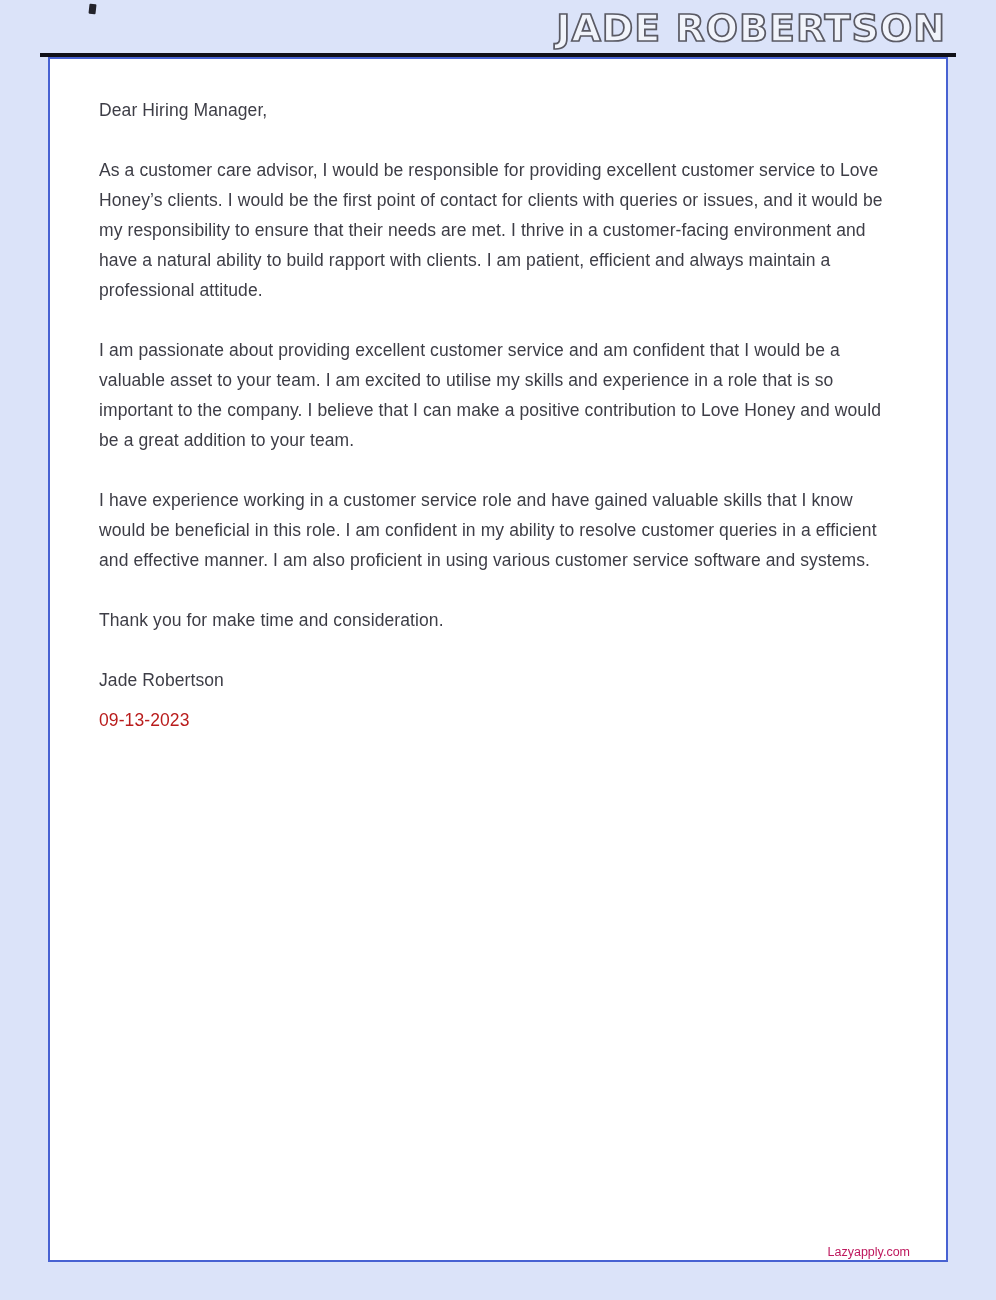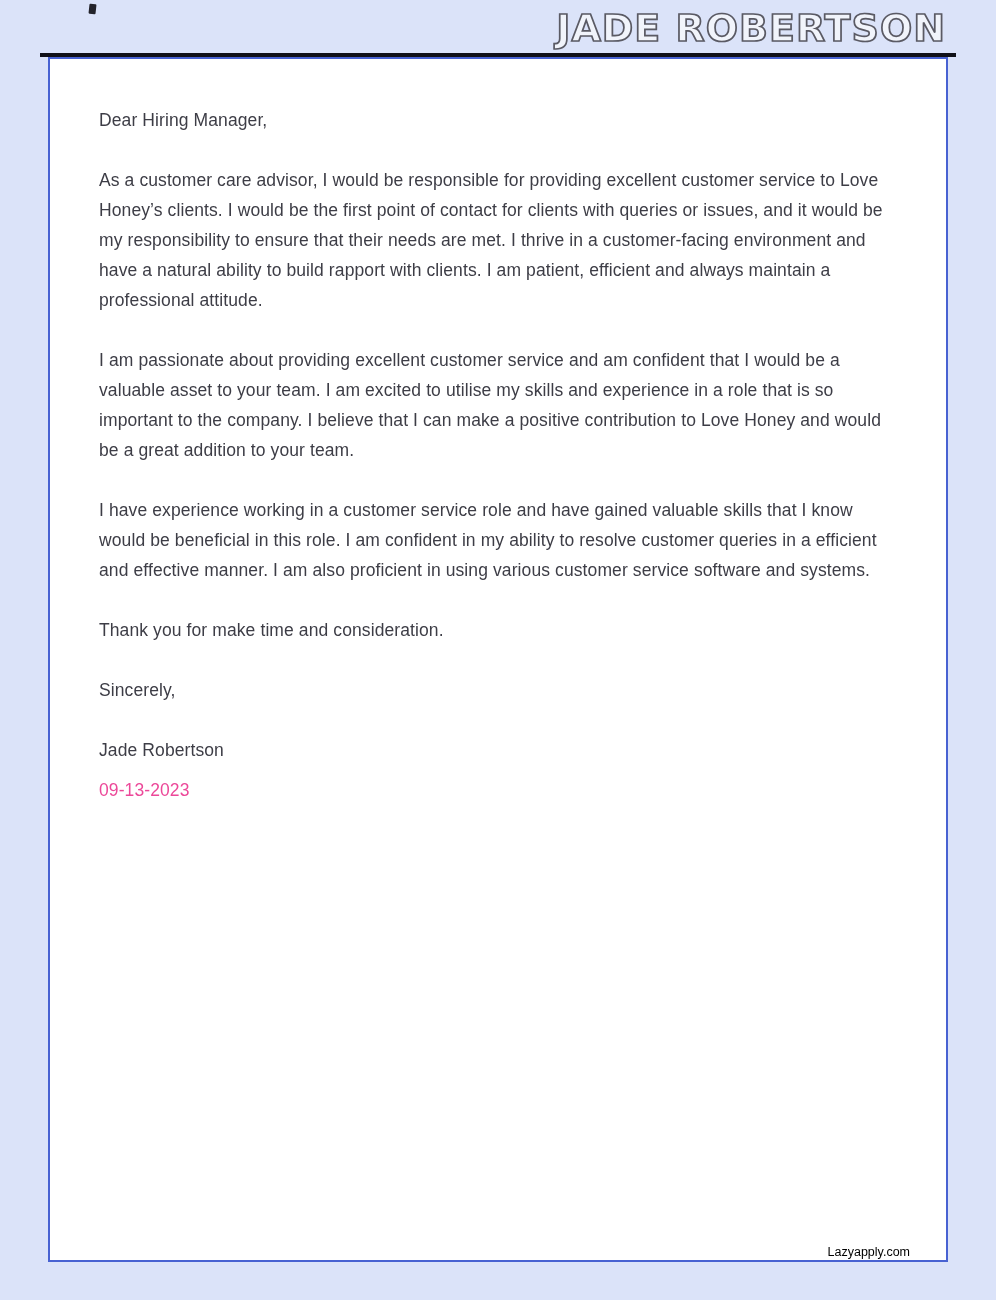--- a/index.html
+++ b/index.html
@@ -59,44 +59,44 @@
 
   .page {
     position: absolute;
     top: 57px;
     left: 48px;
     width: 900px;
     height: 1205px;
     background: #ffffff;
     border: 2px solid #4862d2;
     box-sizing: border-box;
-    padding: 46px 50px 0 49px;
+    padding: 36px 50px 0 49px;
   }
 
   .page p {
     margin: 0 0 30px 0;
     font-size: 17.5px;
     line-height: 30px;
     color: #3d3d46;
     letter-spacing: 0.1px;
   }
   .page p.signature {
     margin-bottom: 10px;
   }
   .page p.date {
     margin-bottom: 0;
-    color: #ec4899;
+    color: #b91c1c;
   }
 
   .watermark {
     position: absolute;
     bottom: 1px;
     right: 36px;
     font-size: 12.5px;
-    color: #000000;
+    color: #be185d;
     text-align: center;
   }
 </style>
 </head>
 <body>
 
 <div class="canvas">
 
   <div class="corner-mark"></div>
 
@@ -112,21 +112,20 @@
 
 
     <p class="para">As a customer care advisor, I would be responsible for providing excellent customer service to Love Honey’s clients. I would be the first point of contact for clients with queries or issues, and it would be my responsibility to ensure that their needs are met. I thrive in a customer-facing environment and have a natural ability to build rapport with clients. I am patient, efficient and always maintain a professional attitude.</p>
 
     <p class="para">I am passionate about providing excellent customer service and am confident that I would be a valuable asset to your team. I am excited to utilise my skills and experience in a role that is so important to the company. I believe that I can make a positive contribution to Love Honey and would be a great addition to your team.</p>
 
     <p class="para">I have experience working in a customer service role and have gained valuable skills that I know would be beneficial in this role. I am confident in my ability to resolve customer queries in a efficient and effective manner. I am also proficient in using various customer service software and systems.</p>
 
     <p class="para">Thank you for make time and consideration.</p>
 
-    <p class="closing">Sincerely,</p>
 
     <p class="signature">Jade Robertson</p>
 
     <p class="date">09-13-2023</p>
 
     <div class="watermark">Lazyapply.com</div>
   </div>
 
 </div>
 

